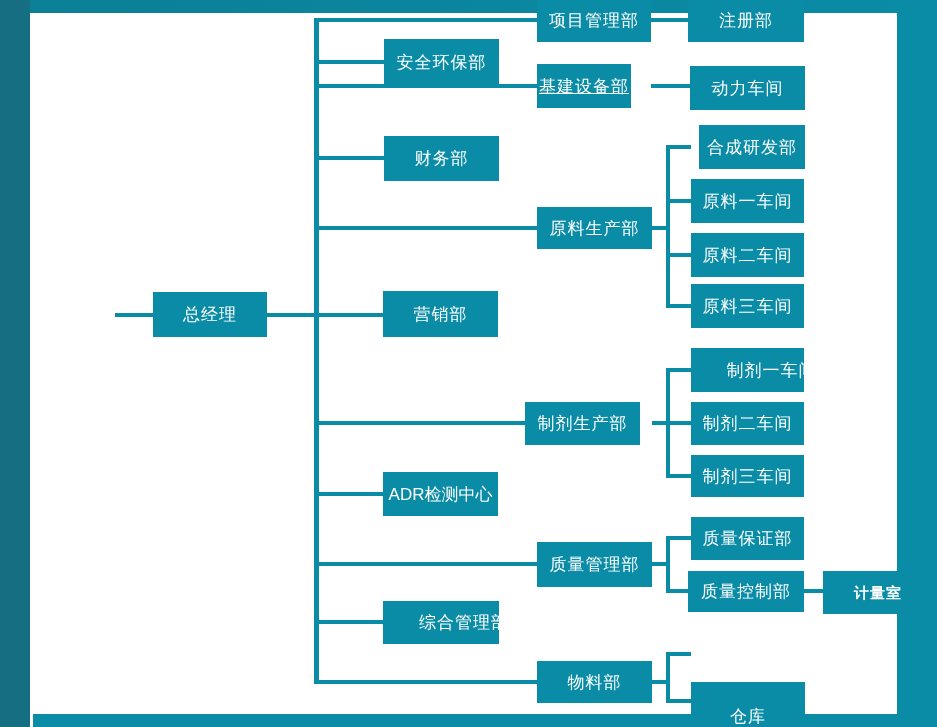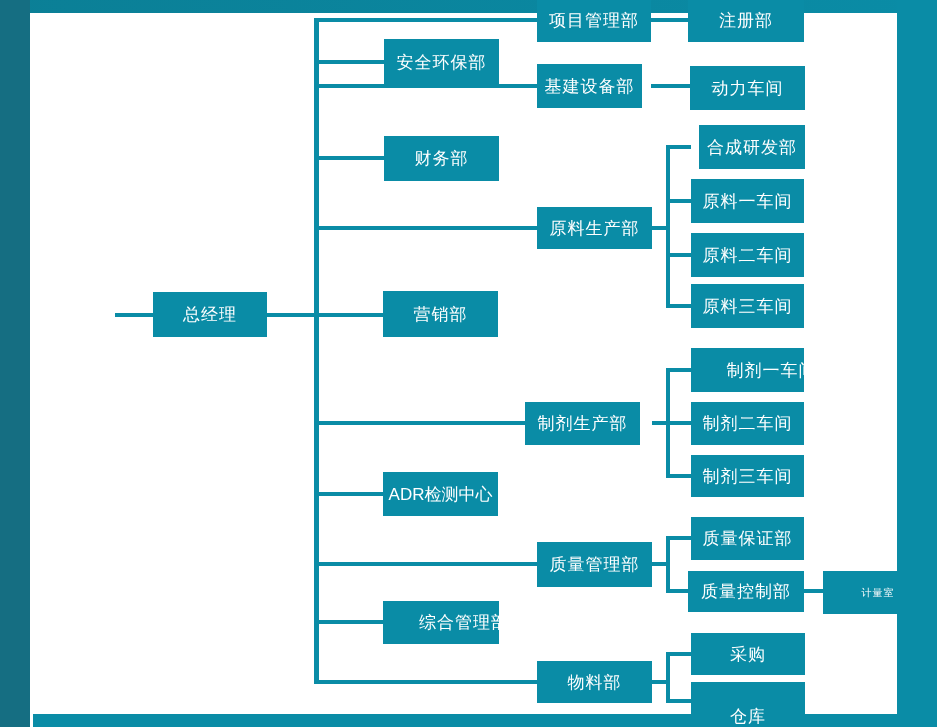--- a/index.html
+++ b/index.html
@@ -22,21 +22,21 @@
   .node{
     position:absolute;
     background:var(--teal);
     color:var(--text);
     display:flex;align-items:center;justify-content:center;
     font-size:17px;line-height:1;
     letter-spacing:1px;
     white-space:nowrap;
     box-sizing:border-box;
   }
-  .node.small{font-size:10px;}
+  .node.small{font-size:15px;font-weight:bold;}
 </style>
 </head>
 <body>
 
 <div id="stage">
 
   <div class="bar" style="left:0;top:0;width:937px;height:13px;background:linear-gradient(to right,#0b7f96,var(--teal));"></div>
   <div class="bar" style="left:897px;top:0;width:40px;height:727px;"></div>
   <div class="bar" style="left:33px;top:714px;width:904px;height:13px;"></div>
 
@@ -85,35 +85,34 @@
 
   <div class="node" style="left:153px;top:292px;width:114px;height:45px;">总经理</div>
 
   <div class="node" style="left:384px;top:39px;width:115px;height:46px;">安全环保部</div>
   <div class="node" style="left:384px;top:136px;width:115px;height:45px;">财务部</div>
   <div class="node" style="left:383px;top:291px;width:115px;height:46px;">营销部</div>
   <div class="node" style="left:383px;top:472px;width:115px;height:44px;letter-spacing:0;">ADR检测中心</div>
   <div class="node" style="left:383px;top:601px;width:116px;height:43px;padding-left:46px;">综合管理部</div>
 
   <div class="node" style="left:537px;top:-2px;width:114px;height:44px;">项目管理部</div>
-  <div class="node" style="left:537px;top:64px;width:105px;height:44px;">基建设备部</div>
+  <div class="node" style="left:537px;top:64px;width:94px;height:44px;text-decoration:underline;">基建设备部</div>
   <div class="node" style="left:537px;top:207px;width:115px;height:42px;">原料生产部</div>
   <div class="node" style="left:525px;top:402px;width:115px;height:43px;">制剂生产部</div>
   <div class="node" style="left:537px;top:542px;width:115px;height:45px;">质量管理部</div>
   <div class="node" style="left:537px;top:661px;width:115px;height:42px;">物料部</div>
 
   <div class="node" style="left:688px;top:-2px;width:116px;height:44px;">注册部</div>
   <div class="node" style="left:690px;top:66px;width:115px;height:44px;">动力车间</div>
   <div class="node" style="left:691px;top:125px;width:106px;height:44px;margin-left:8px;">合成研发部</div>
   <div class="node" style="left:691px;top:179px;width:113px;height:44px;">原料一车间</div>
   <div class="node" style="left:691px;top:233px;width:113px;height:44px;">原料二车间</div>
   <div class="node" style="left:691px;top:284px;width:113px;height:44px;">原料三车间</div>
   <div class="node" style="left:691px;top:348px;width:113px;height:44px;padding-left:48px;">制剂一车间</div>
   <div class="node" style="left:691px;top:402px;width:113px;height:43px;">制剂二车间</div>
   <div class="node" style="left:691px;top:455px;width:113px;height:42px;">制剂三车间</div>
   <div class="node" style="left:691px;top:517px;width:113px;height:43px;">质量保证部</div>
   <div class="node" style="left:688px;top:571px;width:116px;height:41px;">质量控制部</div>
   <div class="node small" style="left:823px;top:571px;width:110px;height:43px;">计量室</div>
-  <div class="node" style="left:691px;top:633px;width:114px;height:42px;">采购</div>
   <div class="node" style="left:691px;top:682px;width:114px;height:38px;align-items:flex-start;padding-top:26px;">仓库</div>
 
   <div class="bar dark" style="left:0;top:0;width:30px;height:727px;"></div>
 </div>
 
 </body></html>

